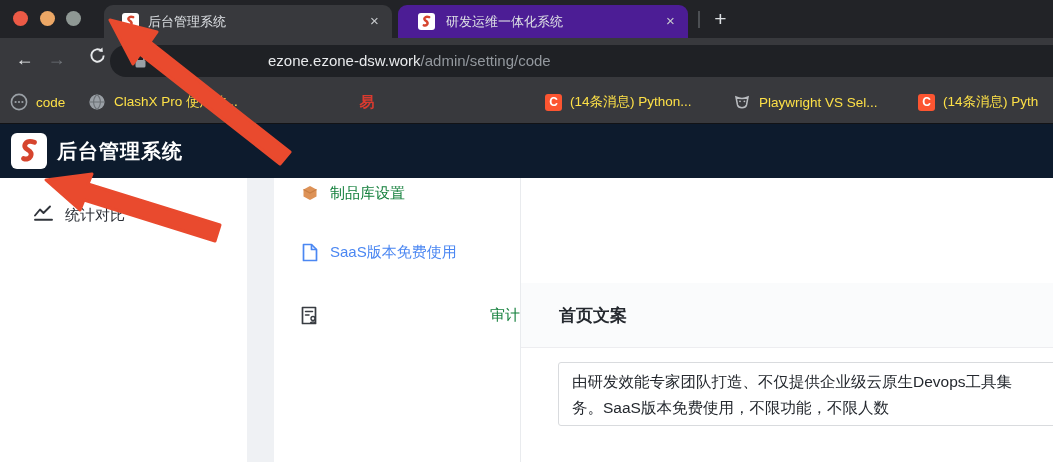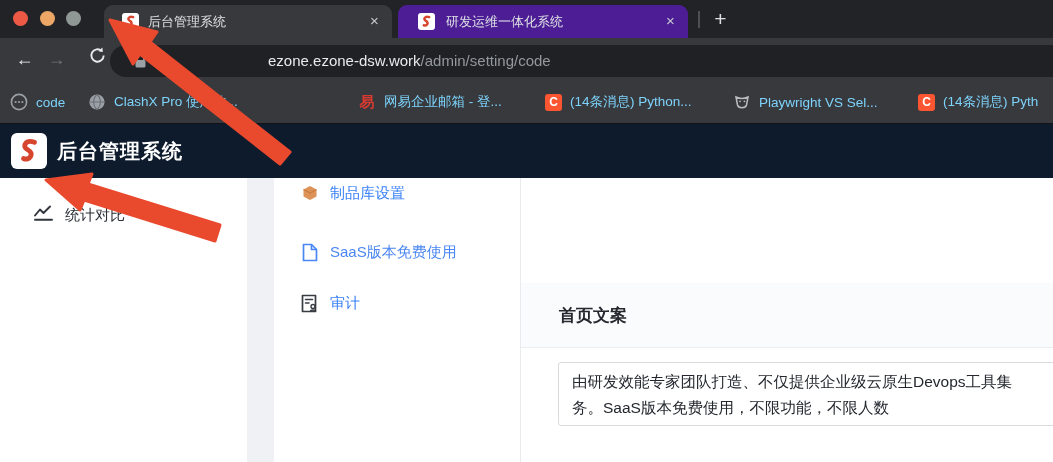--- a/index.html
+++ b/index.html
@@ -33,21 +33,21 @@
   .navbtn.fwd{ left:43px; color:#6e7control277; color:#6e7277; }
   .urlpill { position:absolute; left:110px; top:7px; right:0; height:32px; background:#1f2125;
              border-radius:16px 0 0 16px; }
   .urltext { position:absolute; left:158px; top:0; height:32px; line-height:32px; font-size:15px; white-space:nowrap; }
   .urltext .domain { color:#e8eaec; }
   .urltext .path { color:#93989e; }
 
   .bookmarks { position:absolute; left:0; top:81px; width:1053px; height:43px; background:#38393d;
                border-bottom:1px solid #121316; }
   .bm { position:absolute; top:0; height:42px; display:flex; align-items:center; gap:8px; }
-  .bm .lbl { font-size:13.5px; color:#7dd3fc; white-space:nowrap; }
+  .bm .lbl { font-size:13.5px; color:#fde047; white-space:nowrap; }
   .bm-ic { width:18px; height:18px; display:flex; align-items:center; justify-content:center; }
   .csdn { width:17px; height:17px; background:#fc5531; border-radius:3px; color:#fff; font-weight:bold;
           font-size:12px; display:flex; align-items:center; justify-content:center; }
   .netease { color:#d93a2f; font-size:15px; font-weight:bold; }
 
   
   .pageheader { position:absolute; left:0; top:124px; width:1053px; height:54px; background:#0d1b2d; }
   .pagelogo { position:absolute; left:11px; top:133px; width:36px; height:36px; background:#fff; border-radius:6px;
               display:flex; align-items:center; justify-content:center; }
   .pagetitle { position:absolute; left:57px; top:124px; height:54px; line-height:54px; color:#fff;
@@ -57,23 +57,23 @@
   .side-item { position:absolute; left:0; top:17px; width:100%; height:40px; display:flex; align-items:center; }
   .side-item .ic { margin-left:33px; }
   .side-item .lbl { margin-left:11px; font-size:15px; color:#2b2f36; }
 
   .gutter { position:absolute; left:247px; top:178px; width:27px; bottom:0; background:#eff1f4; }
 
   .menu { position:absolute; left:274px; top:178px; width:247px; bottom:0; background:#fff;
           border-right:1px solid #e9ebee; }
   .menu-item { position:absolute; left:0; width:100%; height:34px; display:flex; align-items:center; }
   .menu-item .ic { margin-left:26px; width:19px; display:flex; justify-content:center; }
-  .menu-item .lbl { margin-left:11px; font-size:15px; color:#3b82f6; }
+  .menu-item .lbl { margin-left:11px; font-size:15px; color:#15803d; }
   .menu-item.active .lbl { color:#4b87f2; }
-  .mi-1{ top:-2px; } .mi-2{ top:57px; } .mi-3{ top:108px; }
+  .mi-1{ top:-2px; } .mi-2{ top:57px; } .mi-3{ top:120px;justify-content:space-between; }
 
   .main { position:absolute; left:521px; top:178px; right:0; bottom:0; background:#fff; overflow:hidden; }
   .section-head { position:absolute; left:0; top:105px; width:600px; height:65px; background:#fafbfc;
                   border-bottom:1px solid #ededf0; }
   .section-head .h { margin-left:38px; line-height:65px; font-size:17px; font-weight:bold; color:#25292f; }
   .textbox { position:absolute; left:37px; top:184px; width:560px; height:64px; background:#fff;
              border:1px solid #d9dbde; border-radius:3px; padding:6px 13px; cursor:text; }
   .textbox .tline { font-size:15.5px; color:#24282e; line-height:26px; white-space:nowrap; }
 
   .arrows { position:absolute; inset:0; z-index:60; pointer-events:none; }
@@ -150,21 +150,20 @@
             <circle cx="9" cy="9" r="7.6" fill="#9aa0a6"></circle>
             <path d="M1.5 9 H16.5 M9 1.5 a10 10 0 0 1 0 15 M9 1.5 a10 10 0 0 0 0 15" fill="none" stroke="#6b7075" stroke-width="1.1"></path>
           </svg>
       </span>
       <span class="lbl">ClashX Pro 使用教...</span>
     </div>
 
 
     <div class="bm" style="left:358px">
       <span class="bm-ic netease">易</span>
-      <span class="lbl">网易企业邮箱 - 登...</span>
     </div>
 
     <div class="bm" style="left:545px">
       <span class="csdn">C</span>
       <span class="lbl">(14条消息) Python...</span>
     </div>
 
     <div class="bm" style="left:733px">
       <span class="bm-ic">
         <svg width="18" height="18" viewBox="0 0 18 18">

